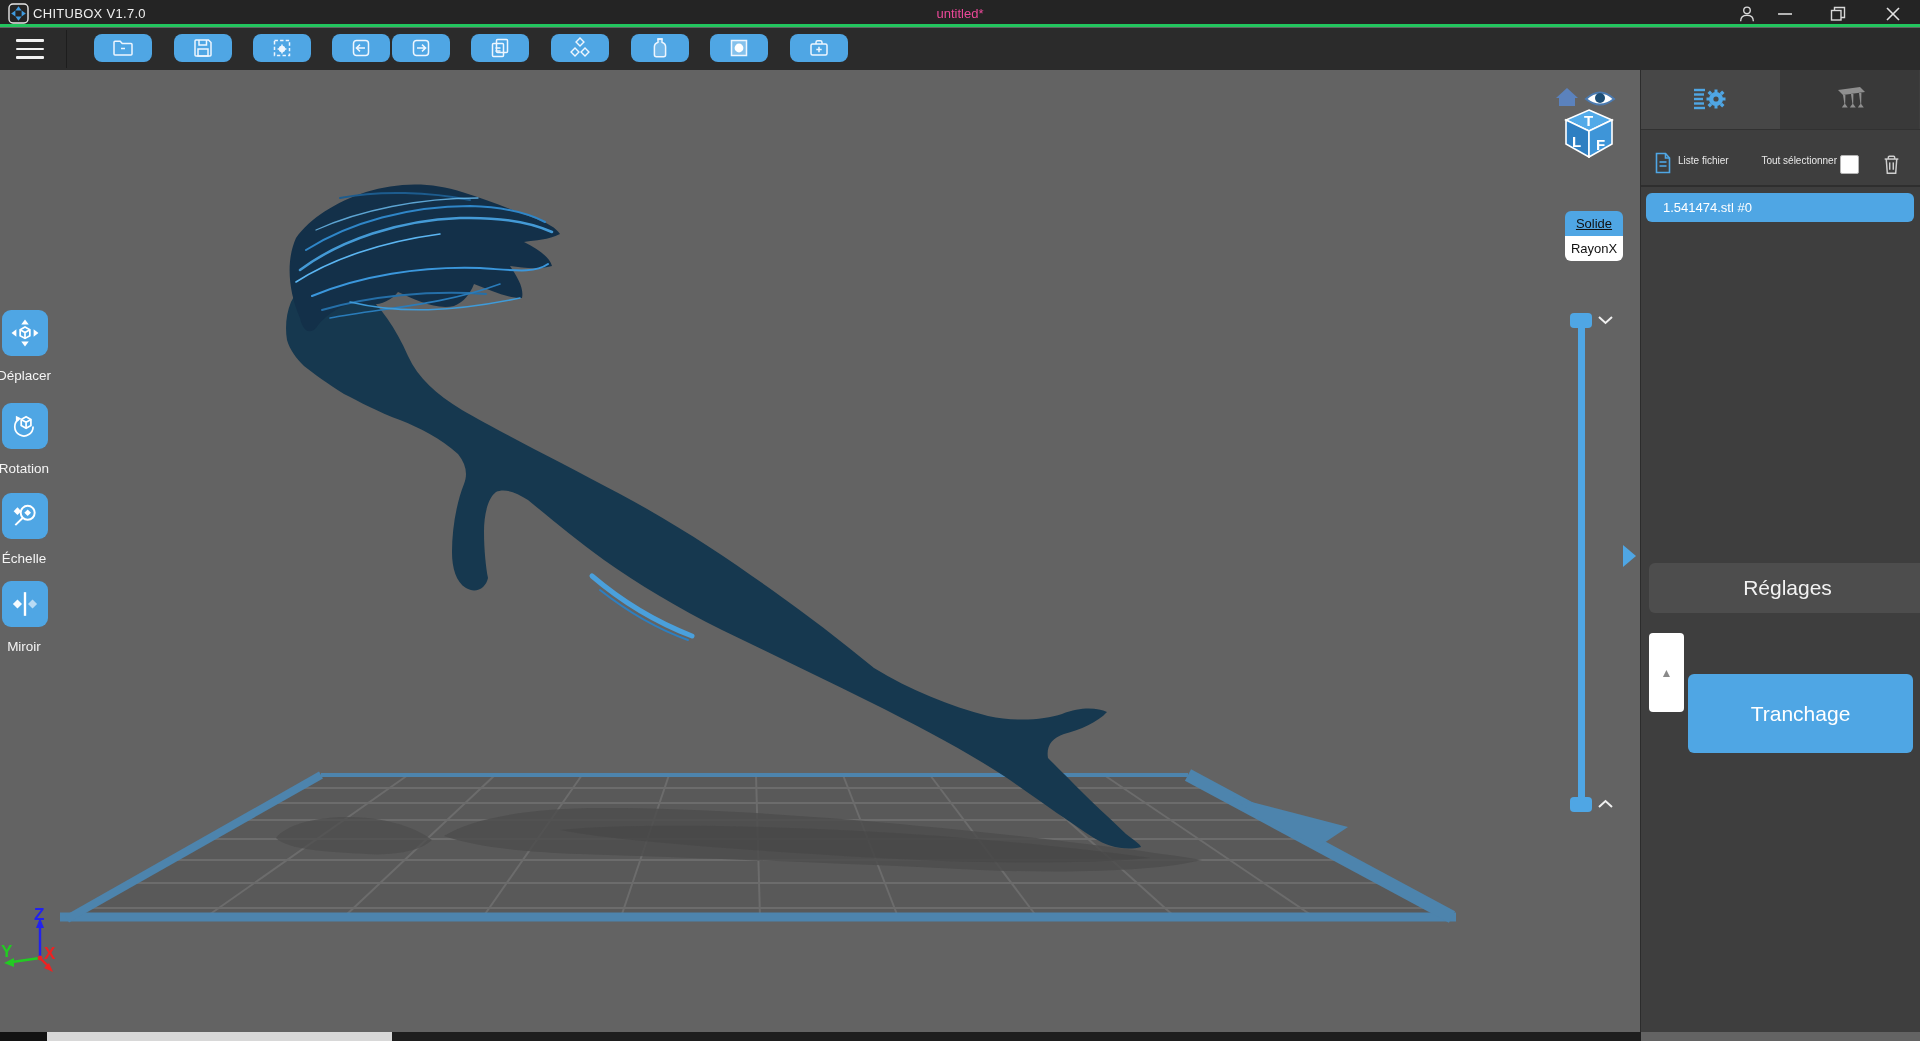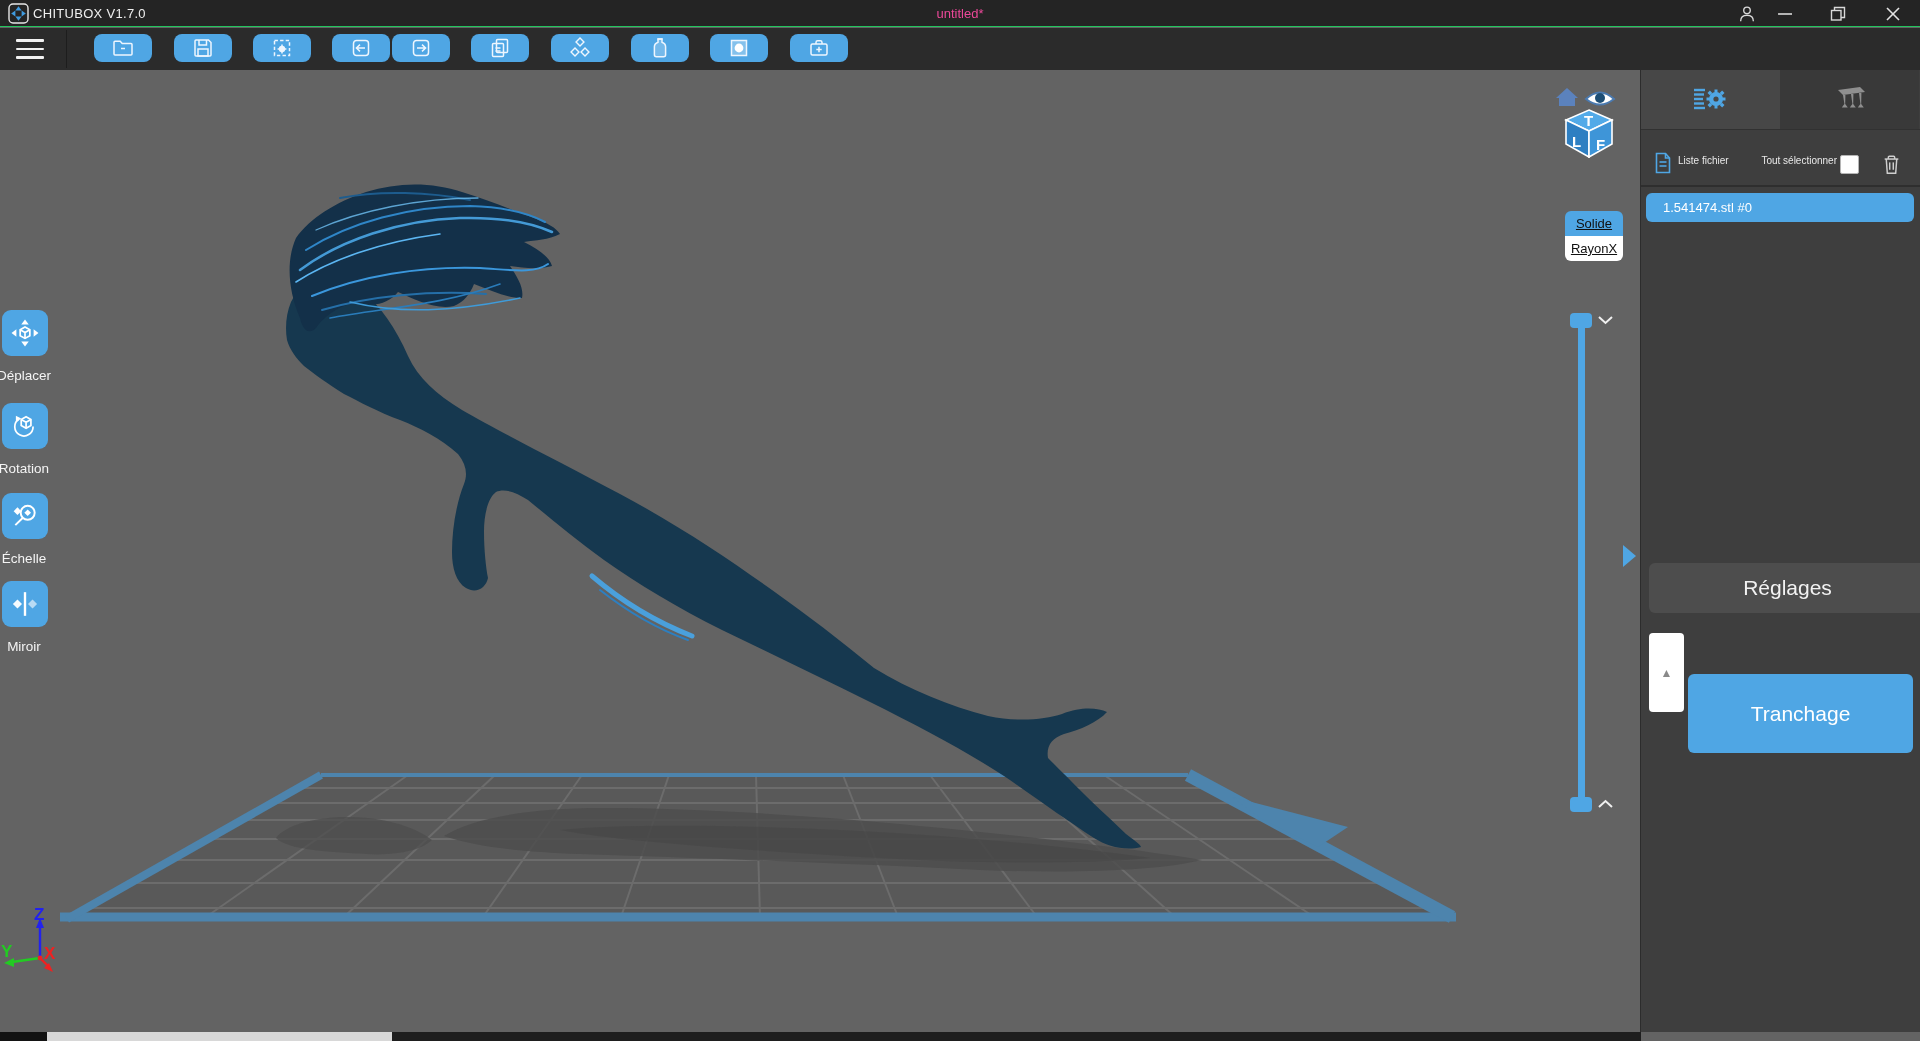--- a/index.html
+++ b/index.html
@@ -1,41 +1,41 @@
 <!DOCTYPE html>
 <html><head>
 <meta charset="utf-8">
 <style>
   * { margin:0; padding:0; box-sizing:border-box; }
   html,body { background:#000; }
   body { font-family:"Liberation Sans", sans-serif; }
   .app { position:relative; width:1920px; height:1041px; overflow:hidden; background:#636363; }
 
   
-  .titlebar { position:absolute; left:0; top:0; width:1920px; height:27px; background:#242424; border-bottom:1px solid #22c55e; }
+  .titlebar { position:absolute; left:0; top:0; width:1920px; height:27px; background:#242424; border-bottom:3px solid #22c55e; }
   .app-title { position:absolute; left:33px; top:6px; font-size:13px; color:#efefef; letter-spacing:.3px; }
   .doc-title { position:absolute; left:50%; transform:translateX(-50%); top:6px; font-size:13px; color:#ec4899; }
   .winbtn { position:absolute; top:2px; width:30px; height:23px; display:flex; align-items:center; justify-content:center; cursor:default; }
 
   
   .toolbar { position:absolute; left:0; top:28px; width:1920px; height:42px; background:#2b2b2b; }
   .hamburger { position:absolute; left:14px; top:8px; width:32px; height:26px; display:flex; flex-direction:column; justify-content:space-between; padding:3px 2px; }
   .hamburger span { display:block; height:2.6px; background:#f2f2f2; border-radius:1px; }
   .tb-divider { position:absolute; left:66px; top:2px; width:1px; height:38px; background:#1d1d1d; }
   .tbtn { position:absolute; top:6px; width:58px; height:28px; background:#4fa6e4; border-radius:8px; display:flex; align-items:center; justify-content:center; }
   .vp-divider { position:absolute; left:1640px; top:70px; width:1px; height:962px; background:#2c2c2c; }
 
   
   .tool { position:absolute; left:2px; width:46px; height:46px; background:#4fa6e4; border-radius:9px; display:flex; align-items:center; justify-content:center; }
   .tool-label { position:absolute; left:-6px; width:60px; text-align:center; font-size:13.5px; color:#f4f4f4; white-space:nowrap; }
 
   
   .vt { position:absolute; left:1565px; width:58px; height:25px; font-size:13px; display:flex; align-items:center; justify-content:center; color:#101010; }
   .vt-solid { top:211px; background:#4fa6e4; border-radius:6px 6px 0 0;text-decoration:underline; }
-  .vt-xray  { top:236px; background:#ffffff; border-radius:0 0 6px 6px;text-decoration:underline; }
+  .vt-xray  { top:236px; background:#ffffff; border-radius:0 0 6px 6px; }
 
   
   .slider-track { position:absolute; left:1578px; top:326px; width:7px; height:474px; background:#4fa6e4; }
   .slider-handle { position:absolute; left:1570px; width:22px; height:15px; background:#4fa6e4; border-radius:4px; }
   .chev { position:absolute; left:1597px; width:17px; height:12px; }
 
   
   .collapse-arrow { position:absolute; left:1623px; top:545px; width:0; height:0;
      border-left:13px solid #4fa6e4; border-top:11px solid transparent; border-bottom:11px solid transparent; }
 

